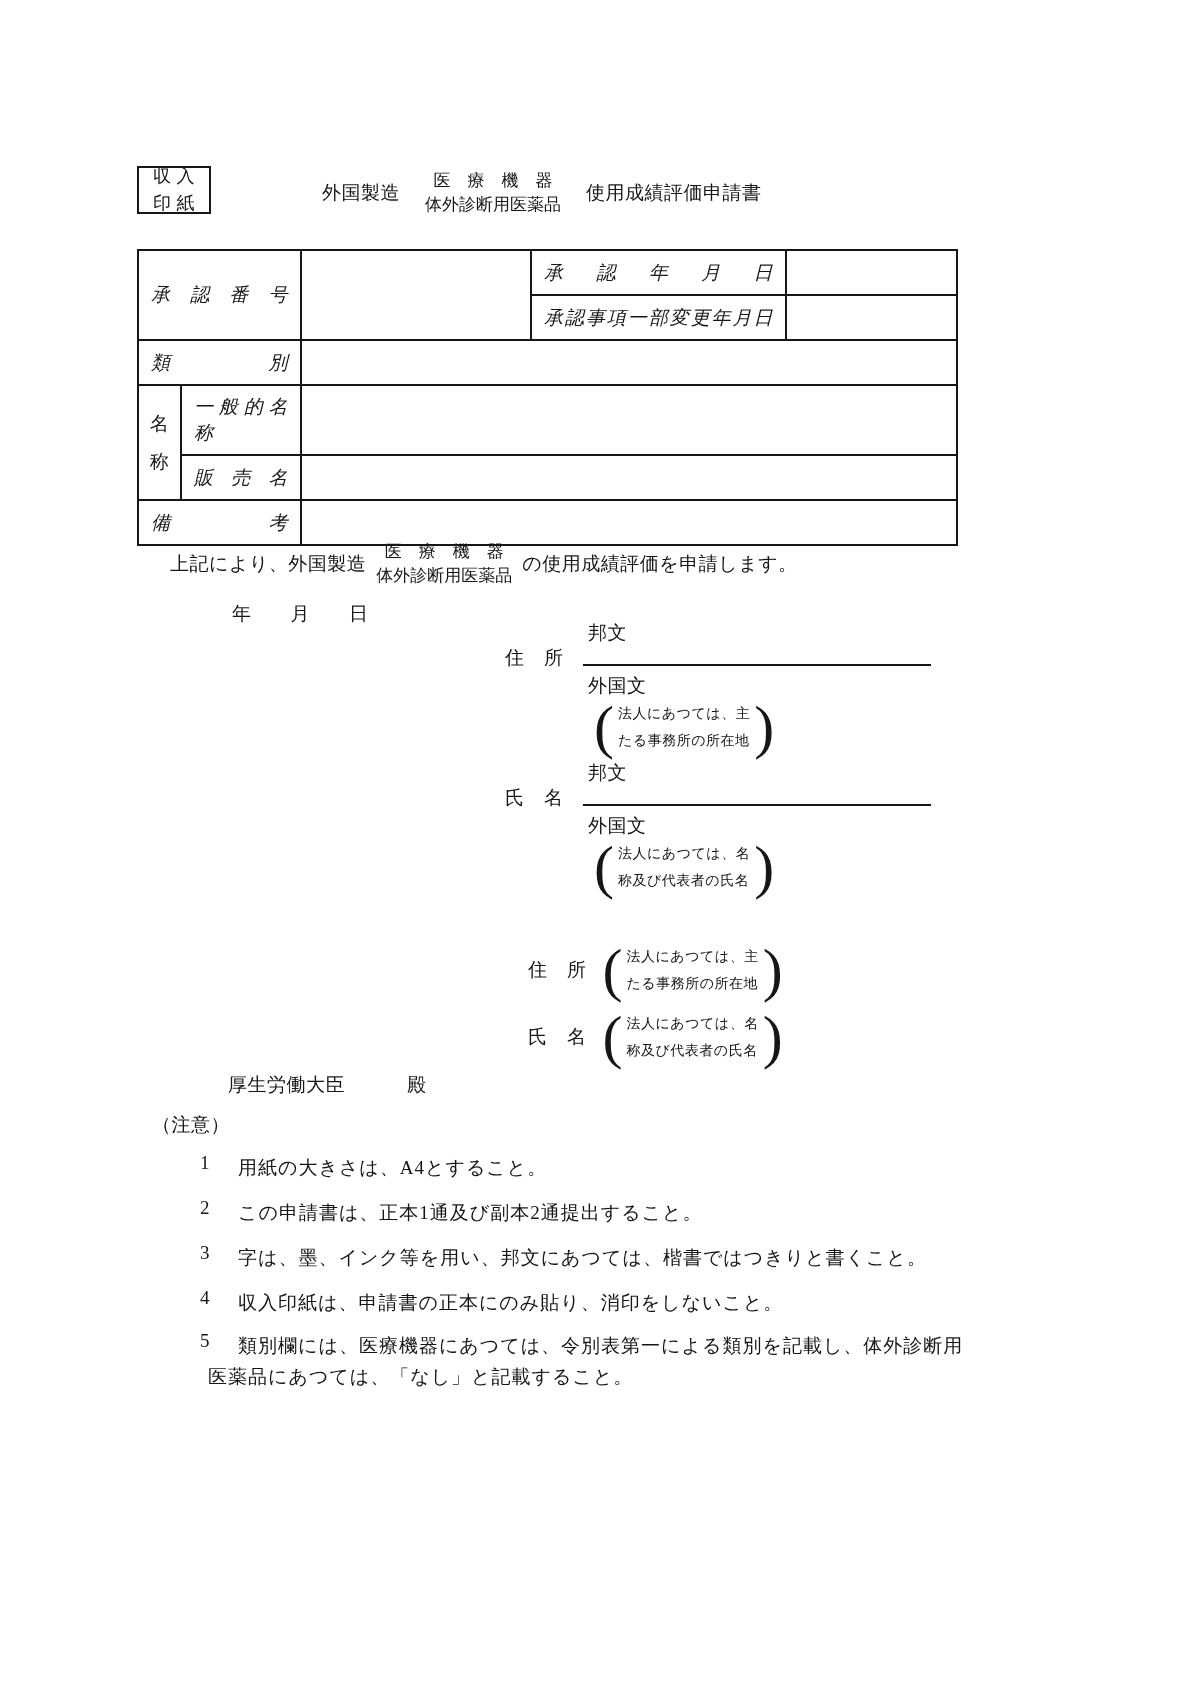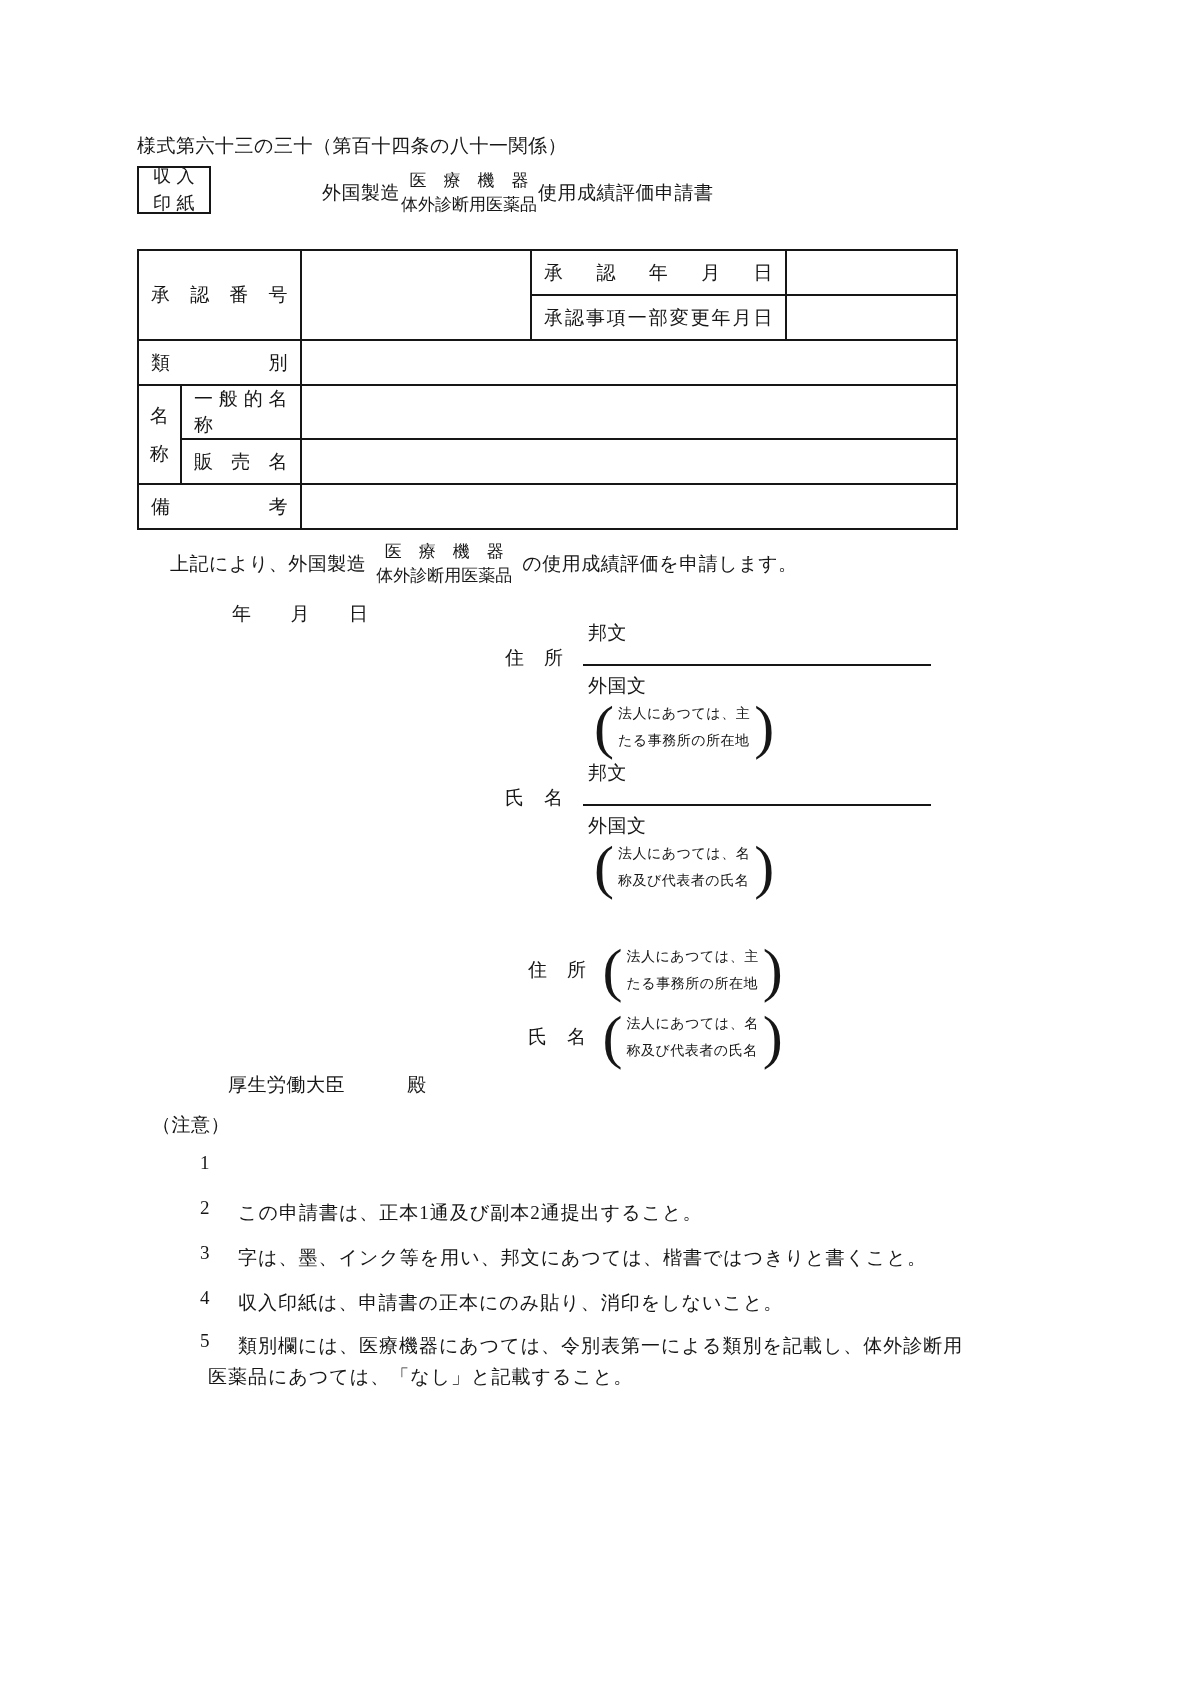--- a/index.html
+++ b/index.html
@@ -19,28 +19,28 @@
 
   
   .stamp-box {
     left:137px; top:166px; width:74px; height:48px;
     border:2px solid #161616;
     display:flex; flex-direction:column; justify-content:center;
     text-align:center; font-size:18px; line-height:27px;
   }
 
   
-  .title-row { left:322px; top:164px; height:58px; display:flex; align-items:center; gap:1px; font-size:19px; }
+  .title-row { left:322px; top:164px; height:58px; display:flex; align-items:center; gap:25px; font-size:19px; }
   .stacked { display:inline-flex; flex-direction:column; text-align:center; font-size:17px; line-height:24px; letter-spacing:0; }
   .stacked span { display:block; }
 
   
   table.main { left:137px; top:249px; width:821px; border-collapse:collapse; table-layout:fixed; font-size:19px; }
   table.main td { border:2px solid #161616; height:45px; vertical-align:middle; }
-  td.lbl { padding:0 12px; }
+  td.lbl { padding:8px 12px;font-style:italic; }
   td.just { text-align:justify; text-align-last:justify; text-justify:inter-character; }
   td.vcell { text-align:center; padding:0; }
   td.vcell div { line-height:38px; }
   td.val { background:#fff; }
 
   
   .statement { left:170px; top:540px; display:flex; align-items:center; gap:10px; }
 
   .plain { white-space:pre; }
 
@@ -62,21 +62,20 @@
   .note-text { line-height:31px; }
   .note-text .outdent { margin-left:-30px; }
 
   .minister-row span.honorific { margin-left:62px; }
 </style>
 </head>
 <body>
 
 <div class="page">
 
-  <div class="abs" style="left:137px; top:133px;">様式第六十三の三十（第百十四条の八十一関係）</div>
 
   <div class="abs stamp-box">
     <div>収 入</div>
     <div>印 紙</div>
   </div>
 
   <div class="abs title-row">
     <span>外国製造</span>
     <span class="stacked">
       <span>医　療　機　器</span>
@@ -190,20 +189,23 @@
   </div>
 
   <div class="abs minister-row" style="left:196px; top:1072px;margin-left:32px;">
     <span>厚生労働大臣</span><span class="honorific">殿</span>
   </div>
 
   <div class="abs" style="left:152px; top:1112px;">（注意）</div>
 
   <div class="abs note" style="top:1152px;">
     <span class="note-num">1</span>
+    <div class="note-text">
+        <div>用紙の大きさは、A4とすること。</div>
+      </div>
   </div>
 
   <div class="abs note" style="top:1197px;">
     <span class="note-num">2</span>
     <div class="note-text">
         <div>この申請書は、正本1通及び副本2通提出すること。</div>
       </div>
   </div>
 
   <div class="abs note" style="top:1242px;">

